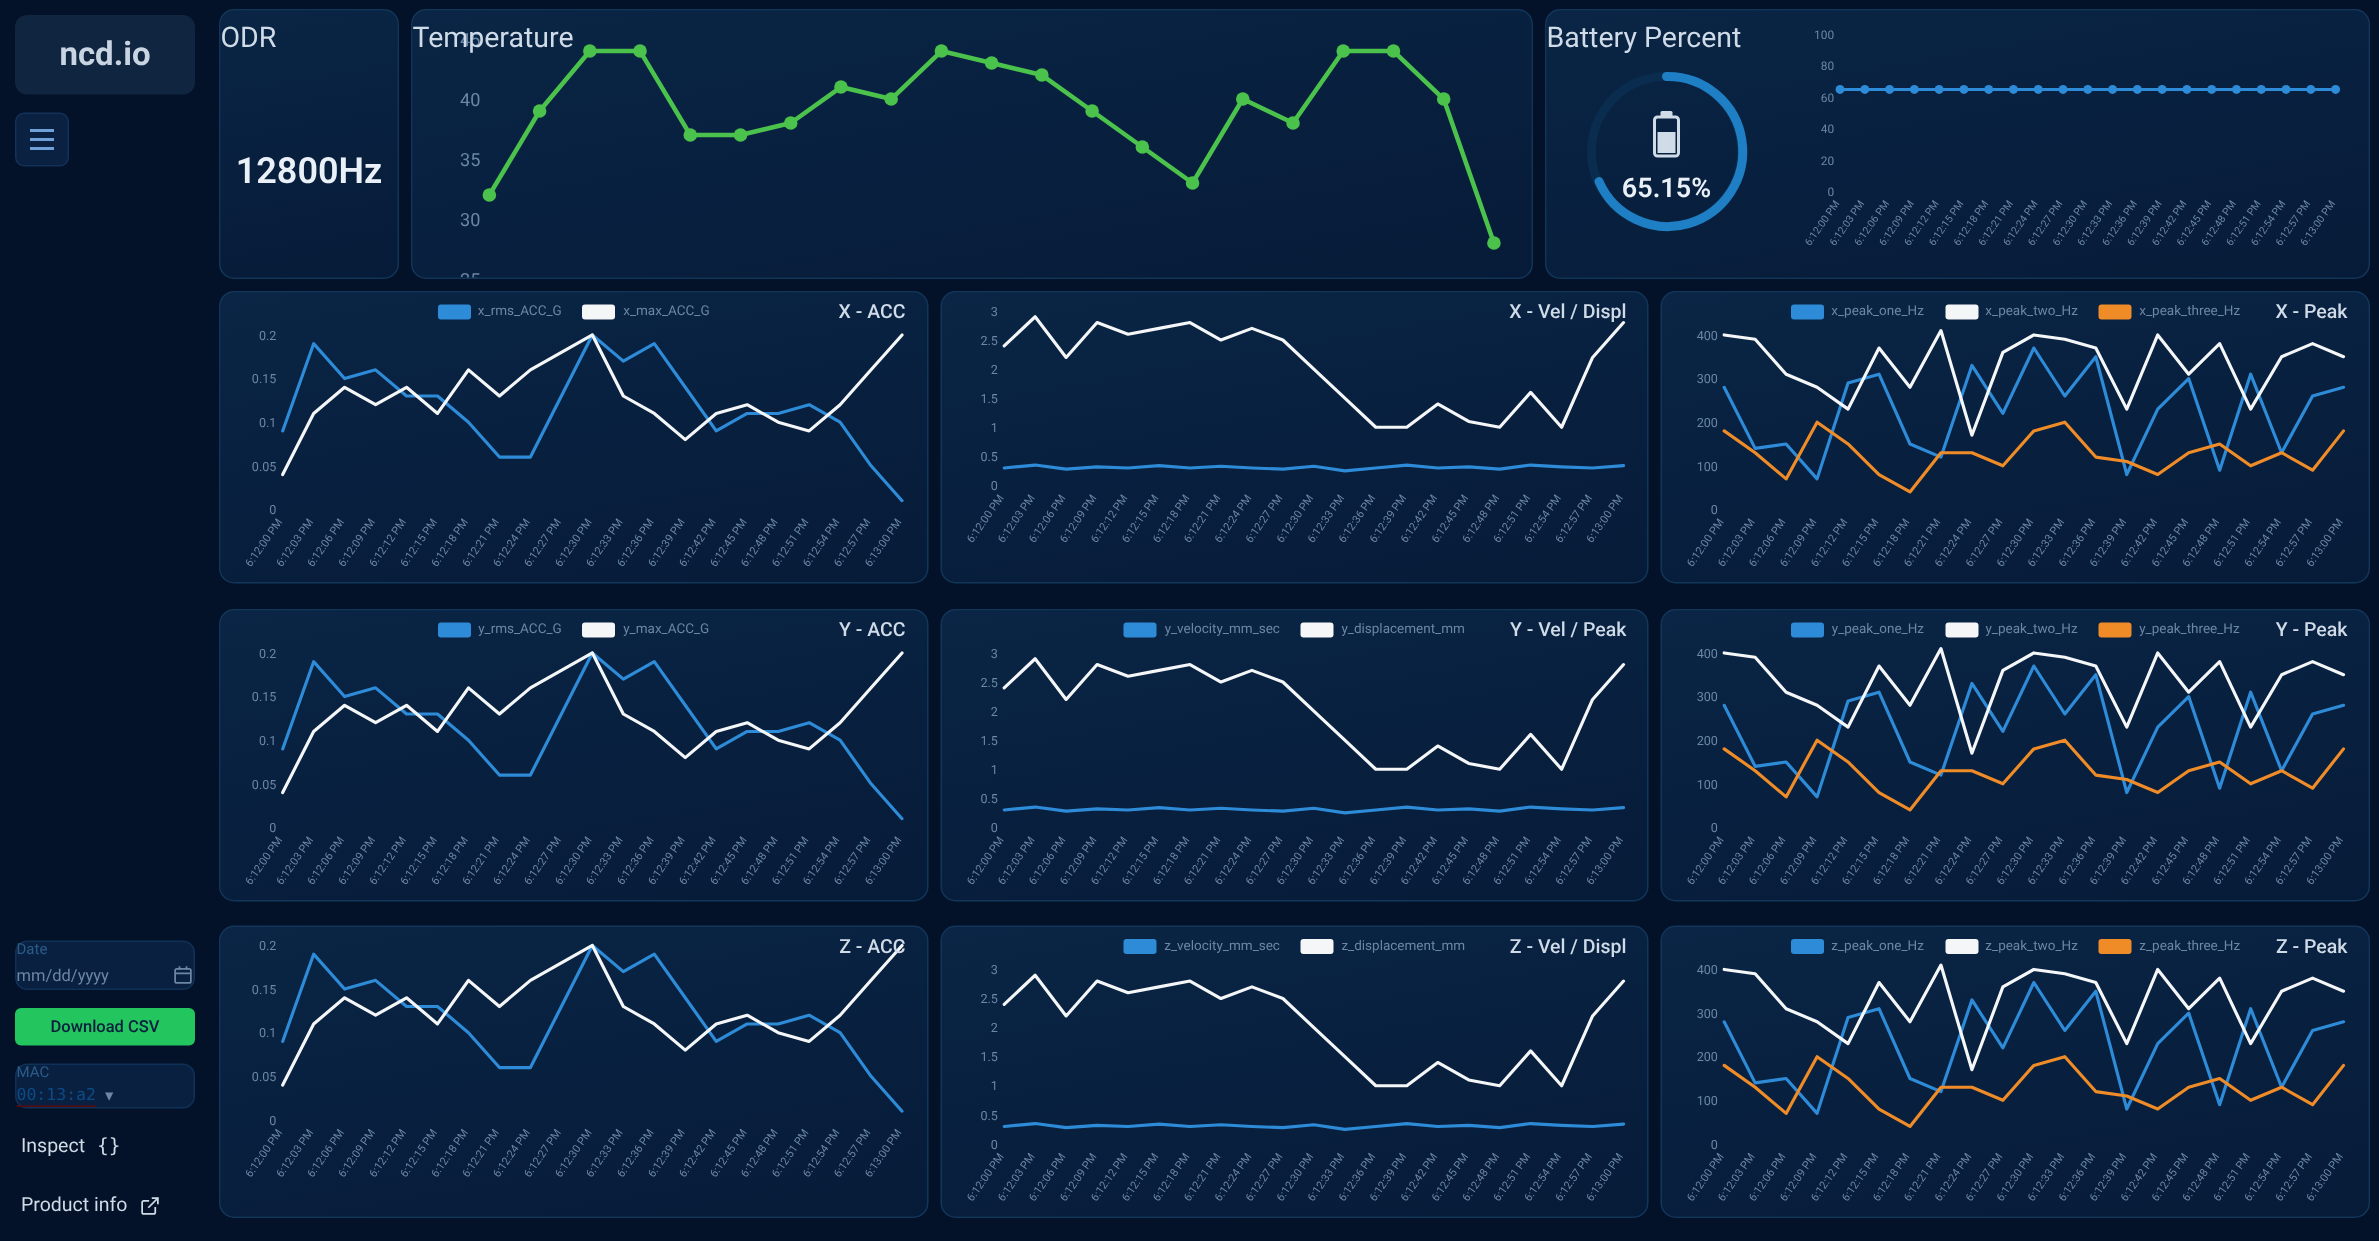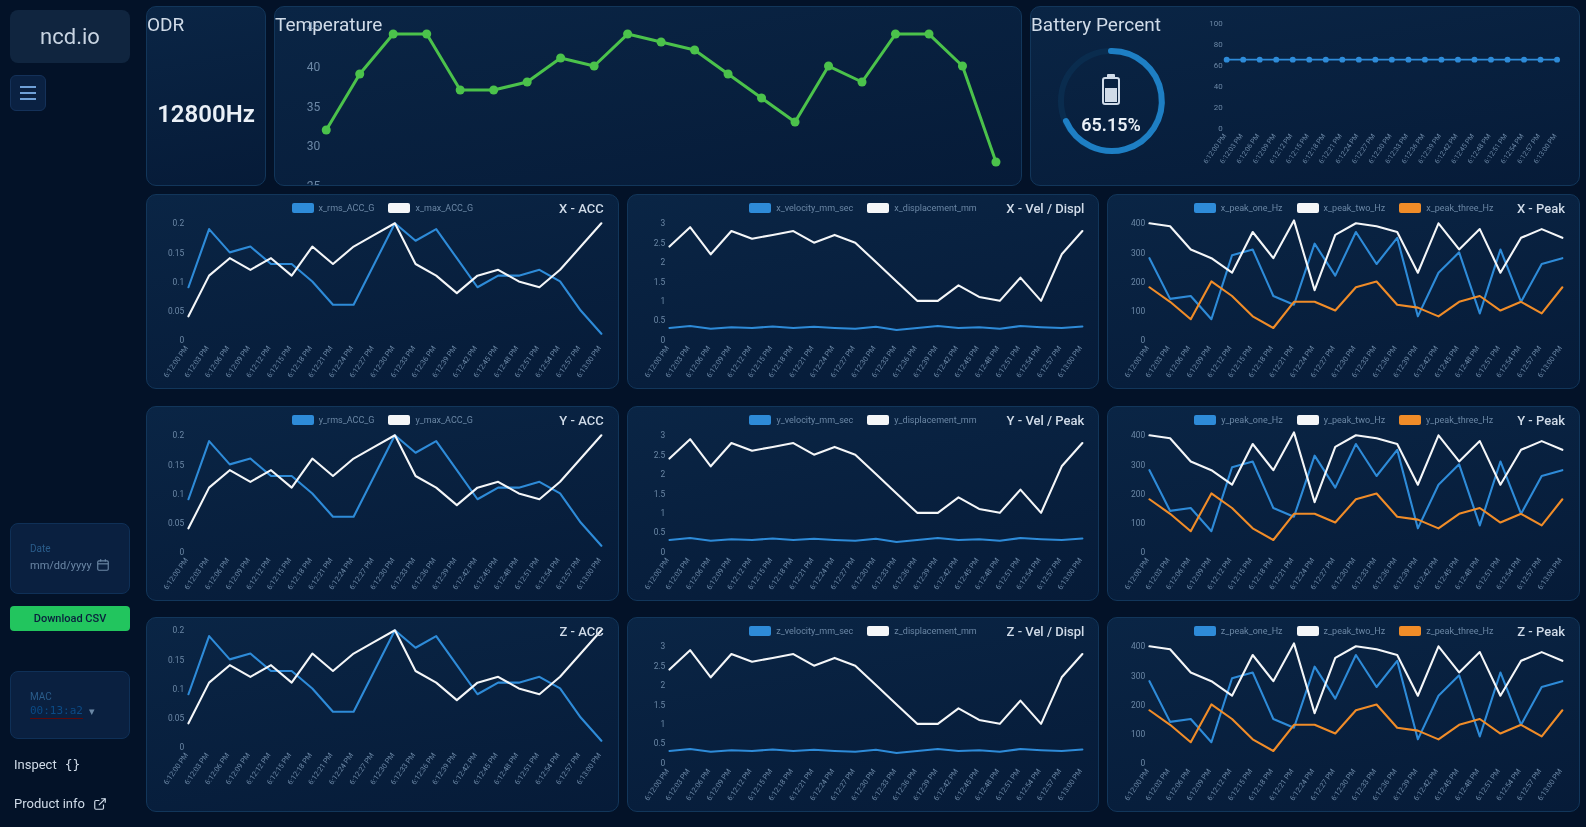--- a/index.html
+++ b/index.html
@@ -14,25 +14,25 @@
     --orange:#f08c28;
     --green:#4bc24b;
   }
   *{box-sizing:border-box;font-family:-apple-system,Segoe UI,Roboto,Arial,sans-serif}
   html,body{margin:0;height:100%;background:var(--bg);color:var(--text);font-size:13px;}
 
   .app{display:flex;min-height:827px;width:1586px;}
 
   
   .sidebar{width:140px;flex:0 0 140px;background:var(--bg);padding:10px;display:flex;flex-direction:column;gap:12px;}
-  .logo{background:#10253f;border-radius:8px;padding:14px 10px;text-align:center;font-size:22px;font-weight:400;color:#c8d4e2}
+  .logo{background:#10253f;border-radius:8px;padding:14px 10px;text-align:center;font-size:22px;font-weight:700;color:#c8d4e2}
   .hamburger{width:36px;height:36px;border-radius:6px;background:#0a2142;display:flex;align-items:center;justify-content:center;cursor:pointer;border:1px solid #143159}
   .hamburger svg{stroke:#6fa0d8}
   .spacer{flex:1}
-  .side-card{background:#0a2040;border:1px solid #0f3057;border-radius:8px;padding:19px;font-size:11px;margin-top:28px;}
+  .side-card{background:#0a2040;border:1px solid #0f3057;border-radius:8px;padding:0;font-size:11px;}
   .side-card .lbl{color:#2a5c8a;font-size:10px;margin-bottom:2px}
   .date-input{display:flex;align-items:center;justify-content:space-between;color:#6b87a5;padding:2px 0;font-size:11px}
   .btn-csv{background:#22c55e;color:#0a1f3d;border:none;border-radius:4px;padding:6px 10px;font-size:11px;cursor:pointer;width:100%;font-weight:500}
   .mac-box{font-family:monospace;font-size:11px;color:#0b4b86;border-bottom:1px solid #5a0a0a;display:inline-block;padding-bottom:1px}
   .side-link{display:flex;align-items:center;gap:8px;padding:6px 4px;color:var(--text);font-size:13px;cursor:pointer}
   .side-link svg{width:14px;height:14px;stroke:var(--text)}
 
   
   .main{flex:1;padding:6px;display:flex;flex-direction:column;gap:8px;}
   .row{display:flex;gap:8px}
@@ -308,30 +308,20 @@
               <text transform="translate(384.6,125) rotate(-55)" text-anchor="end">6:12:54 PM</text>
               <text transform="translate(404.29999999999995,125) rotate(-55)" text-anchor="end">6:12:57 PM</text>
               <text transform="translate(424,125) rotate(-55)" text-anchor="end">6:13:00 PM</text>
             </g>
             <polyline class="series" points="30,67.05000000000001 49.7,11.550000000000004 69.4,33.750000000000014 89.1,28.200000000000006 108.80000000000001,44.849999999999994 128.5,44.849999999999994 148.2,61.5 167.89999999999998,83.69999999999999 187.60000000000002,83.69999999999999 207.3,44.849999999999994 227,6 246.70000000000002,22.650000000000002 266.4,11.550000000000004 286.1,39.29999999999999 305.79999999999995,67.05000000000001 325.5,55.95000000000001 345.20000000000005,55.95000000000001 364.9,50.400000000000006 384.6,61.5 404.29999999999995,89.25 424,111.44999999999999" stroke="#2e8bd8"></polyline>
             <polyline class="series" points="30,94.80000000000001 49.7,55.95000000000001 69.4,39.29999999999999 89.1,50.400000000000006 108.80000000000001,39.29999999999999 128.5,55.95000000000001 148.2,28.200000000000006 167.89999999999998,44.849999999999994 187.60000000000002,28.200000000000006 207.3,17.10000000000001 227,6 246.70000000000002,44.849999999999994 266.4,55.95000000000001 286.1,72.60000000000001 305.79999999999995,55.95000000000001 325.5,50.400000000000006 345.20000000000005,61.5 364.9,67.05000000000001 384.6,50.400000000000006 404.29999999999995,28.200000000000006 424,6" stroke="#f4f6f8"></polyline>
           </svg>
         </div>
       <div class="card chart-card">
           <div class="card-title">X - Vel / Displ</div>
-          <div class="legend">
-            <div class="legend-item">
-              <span class="swatch" style="background:#2e8bd8"></span>
-              <span>x_velocity_mm_sec</span>
-            </div>
-            <div class="legend-item">
-              <span class="swatch" style="background:#f4f6f8"></span>
-              <span>x_displacement_mm</span>
-            </div>
-          </div>
           <svg class="plot" viewBox="0 0 430 155">
             <g class="axis">
               <text x="26" y="120" text-anchor="end">0</text>
               <text x="26" y="101.5" text-anchor="end">0.5</text>
               <text x="26" y="83.00000000000001" text-anchor="end">1</text>
               <text x="26" y="64.5" text-anchor="end">1.5</text>
               <text x="26" y="46.00000000000001" text-anchor="end">2</text>
               <text x="26" y="27.499999999999996" text-anchor="end">2.5</text>
               <text x="26" y="9" text-anchor="end">3</text>
             </g>

